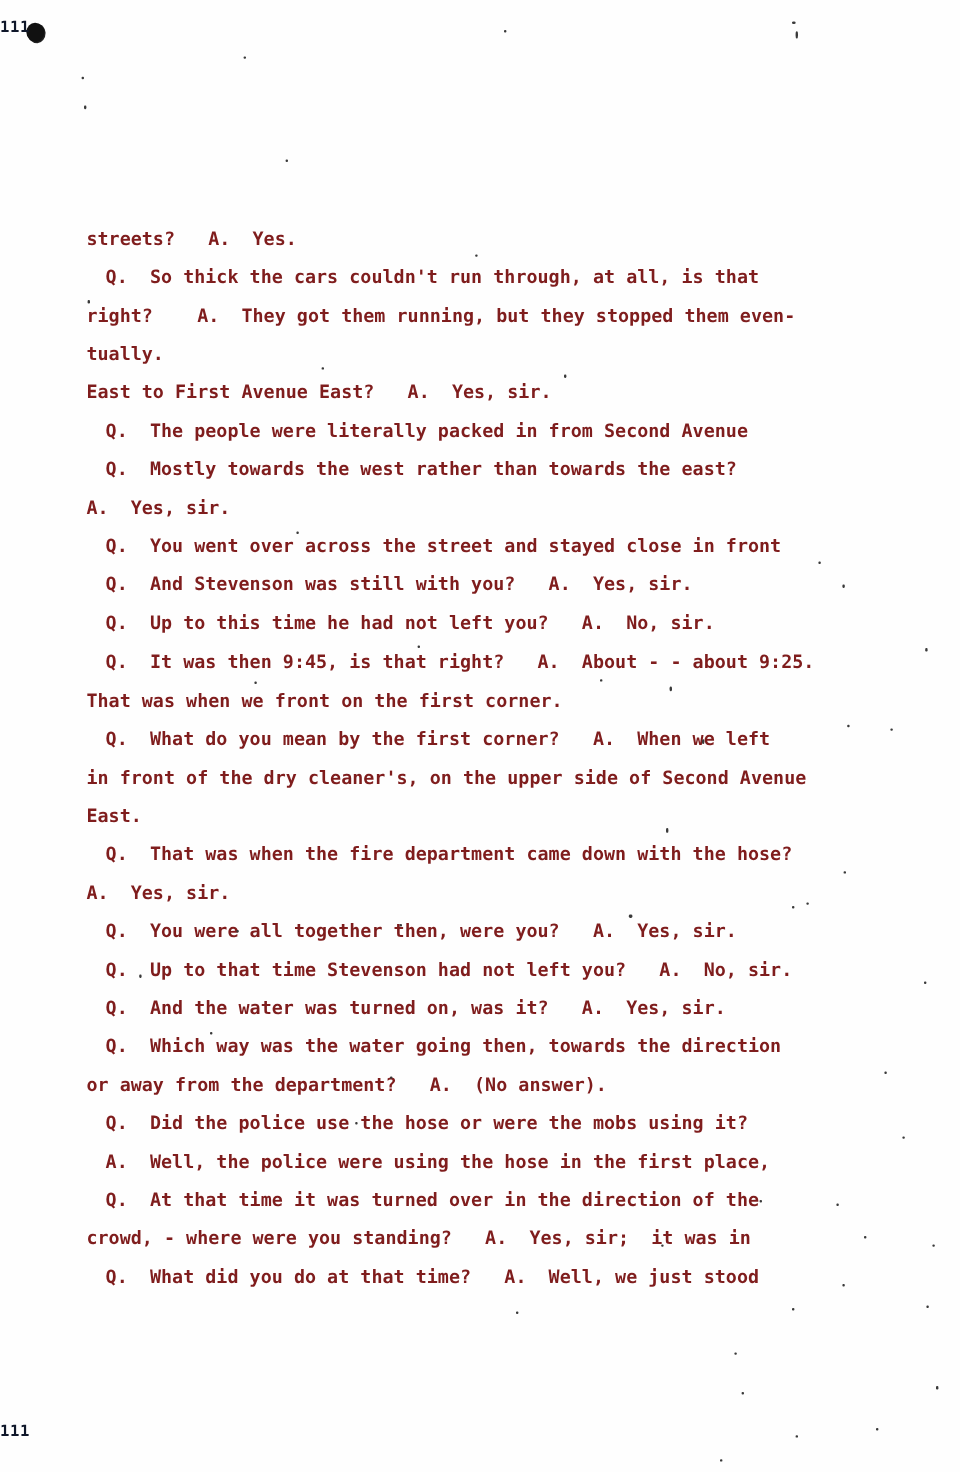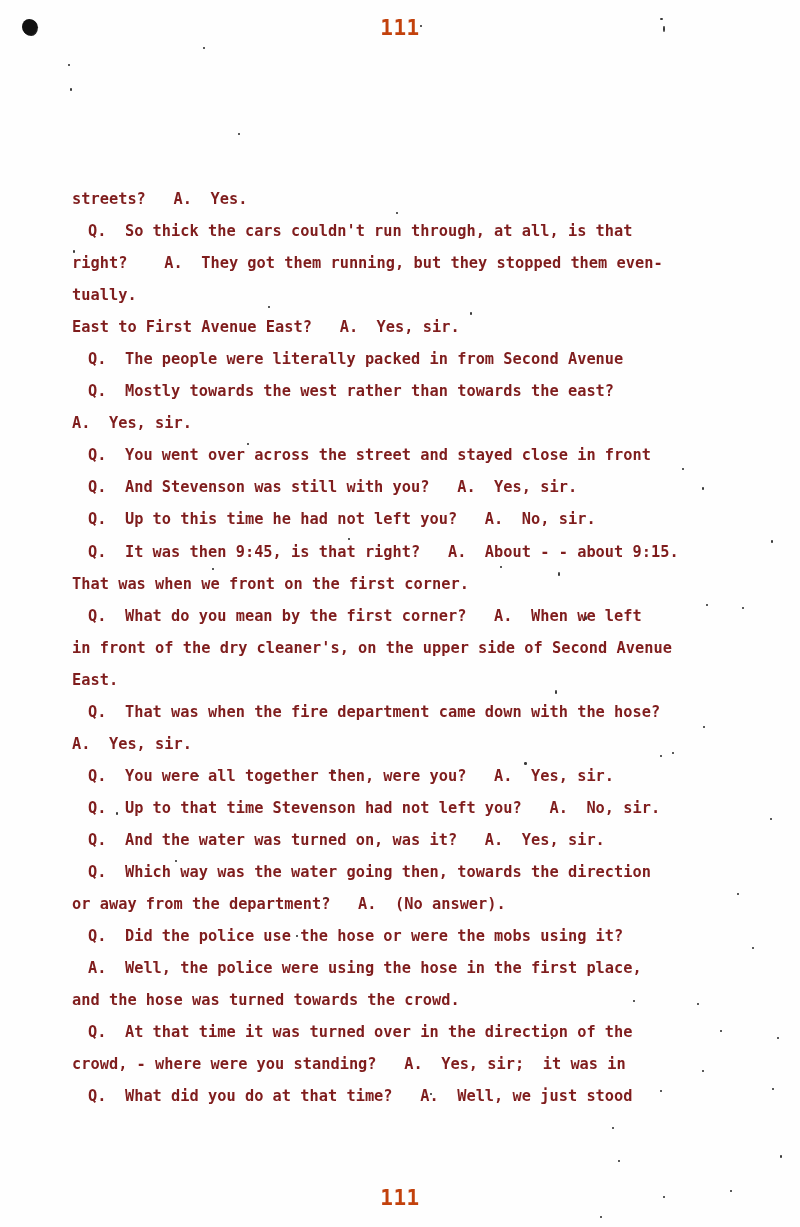--- a/index.html
+++ b/index.html
@@ -31,25 +31,25 @@
   .speck {
     position: absolute;
     background: #3a3a3a;
     border-radius: 40%;
   }
 
   
   .folio {
     position: absolute;
     width: 100%;
-    text-align: center;
-    font-size: 21px;
+    text-align: left;
+    font-size: 13px;
     font-weight: bold;
     letter-spacing: 0.5px;
-    color: #c2410c;
+    color: #0f172a;
   }
   #folio-top  { top: 16px; }
   #folio-bot  { top: 1186px; }
 
   
   #body-text {
     position: absolute;
     left: 72px;
     top: 183px;
     width: 706px;
@@ -80,35 +80,34 @@
       <div class="ln ind">Q.  So thick the cars couldn't run through, at all, is that</div>
       <div class="ln">right?    A.  They got them running, but they stopped them even-</div>
       <div class="ln">tually.</div>
       <div class="ln">East to First Avenue East?   A.  Yes, sir.</div>
       <div class="ln ind">Q.  The people were literally packed in from Second Avenue</div>
       <div class="ln ind">Q.  Mostly towards the west rather than towards the east?</div>
       <div class="ln">A.  Yes, sir.</div>
       <div class="ln ind">Q.  You went over across the street and stayed close in front</div>
       <div class="ln ind">Q.  And Stevenson was still with you?   A.  Yes, sir.</div>
       <div class="ln ind">Q.  Up to this time he had not left you?   A.  No, sir.</div>
-      <div class="ln ind">Q.  It was then 9:45, is that right?   A.  About - - about 9:15.</div>
+      <div class="ln ind">Q.  It was then 9:45, is that right?   A.  About - - about 9:25.</div>
       <div class="ln">That was when we front on the first corner.</div>
       <div class="ln ind">Q.  What do you mean by the first corner?   A.  When we left</div>
       <div class="ln">in front of the dry cleaner's, on the upper side of Second Avenue</div>
       <div class="ln">East.</div>
       <div class="ln ind">Q.  That was when the fire department came down with the hose?</div>
       <div class="ln">A.  Yes, sir.</div>
       <div class="ln ind">Q.  You were all together then, were you?   A.  Yes, sir.</div>
       <div class="ln ind">Q.  Up to that time Stevenson had not left you?   A.  No, sir.</div>
       <div class="ln ind">Q.  And the water was turned on, was it?   A.  Yes, sir.</div>
       <div class="ln ind">Q.  Which way was the water going then, towards the direction</div>
       <div class="ln">or away from the department?   A.  (No answer).</div>
       <div class="ln ind">Q.  Did the police use the hose or were the mobs using it?</div>
       <div class="ln ind">A.  Well, the police were using the hose in the first place,</div>
-      <div class="ln">and the hose was turned towards the crowd.</div>
       <div class="ln ind">Q.  At that time it was turned over in the direction of the</div>
       <div class="ln">crowd, - where were you standing?   A.  Yes, sir;  it was in</div>
       <div class="ln ind">Q.  What did you do at that time?   A.  Well, we just stood</div>
     </div>
 
   <div class="folio" id="folio-bot">111</div>
 
 <div class="speck" style="left: 68px; top: 64px; width: 2px; height: 2px;"></div>
     <div class="speck" style="left: 70px; top: 88px; width: 2px; height: 3px;"></div>
     <div class="speck" style="left: 203px; top: 47px; width: 2px; height: 2px;"></div>

